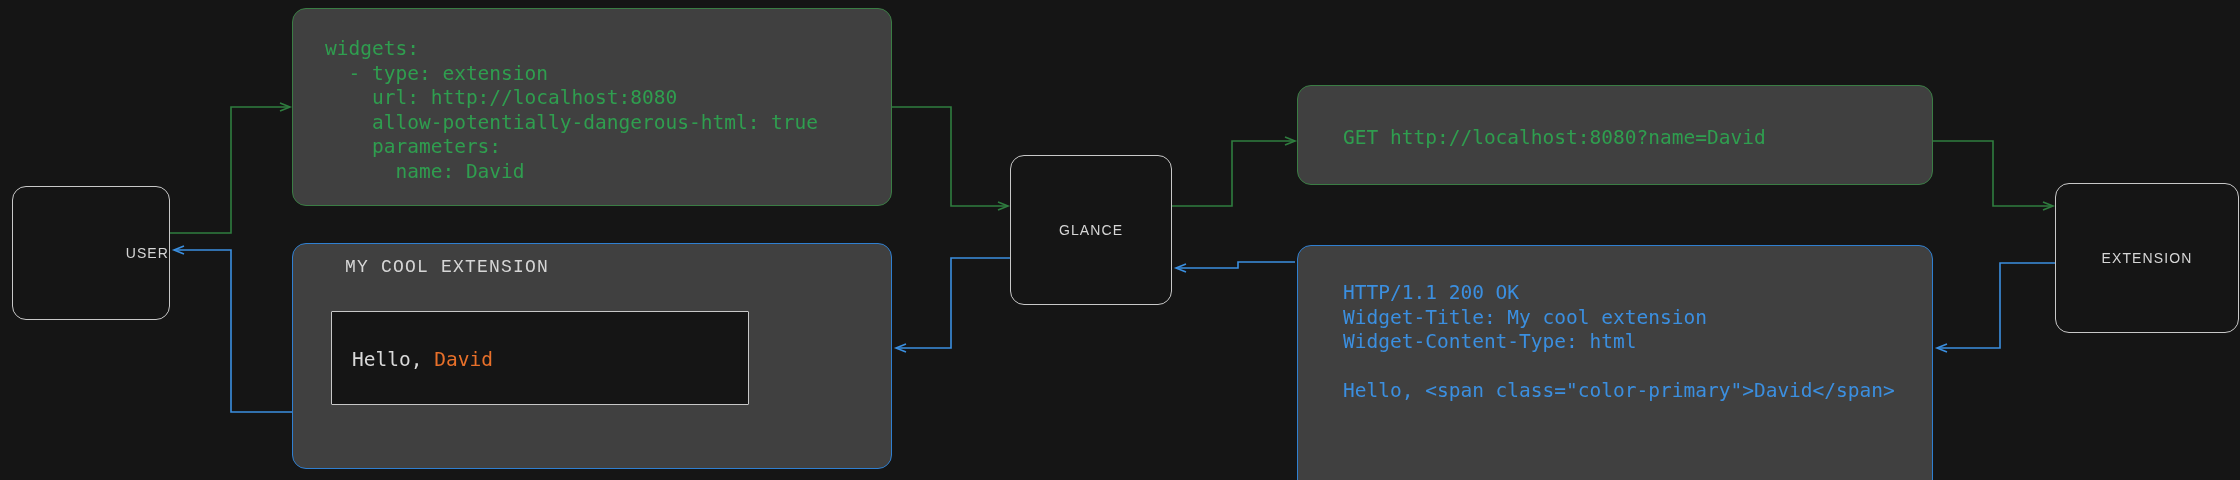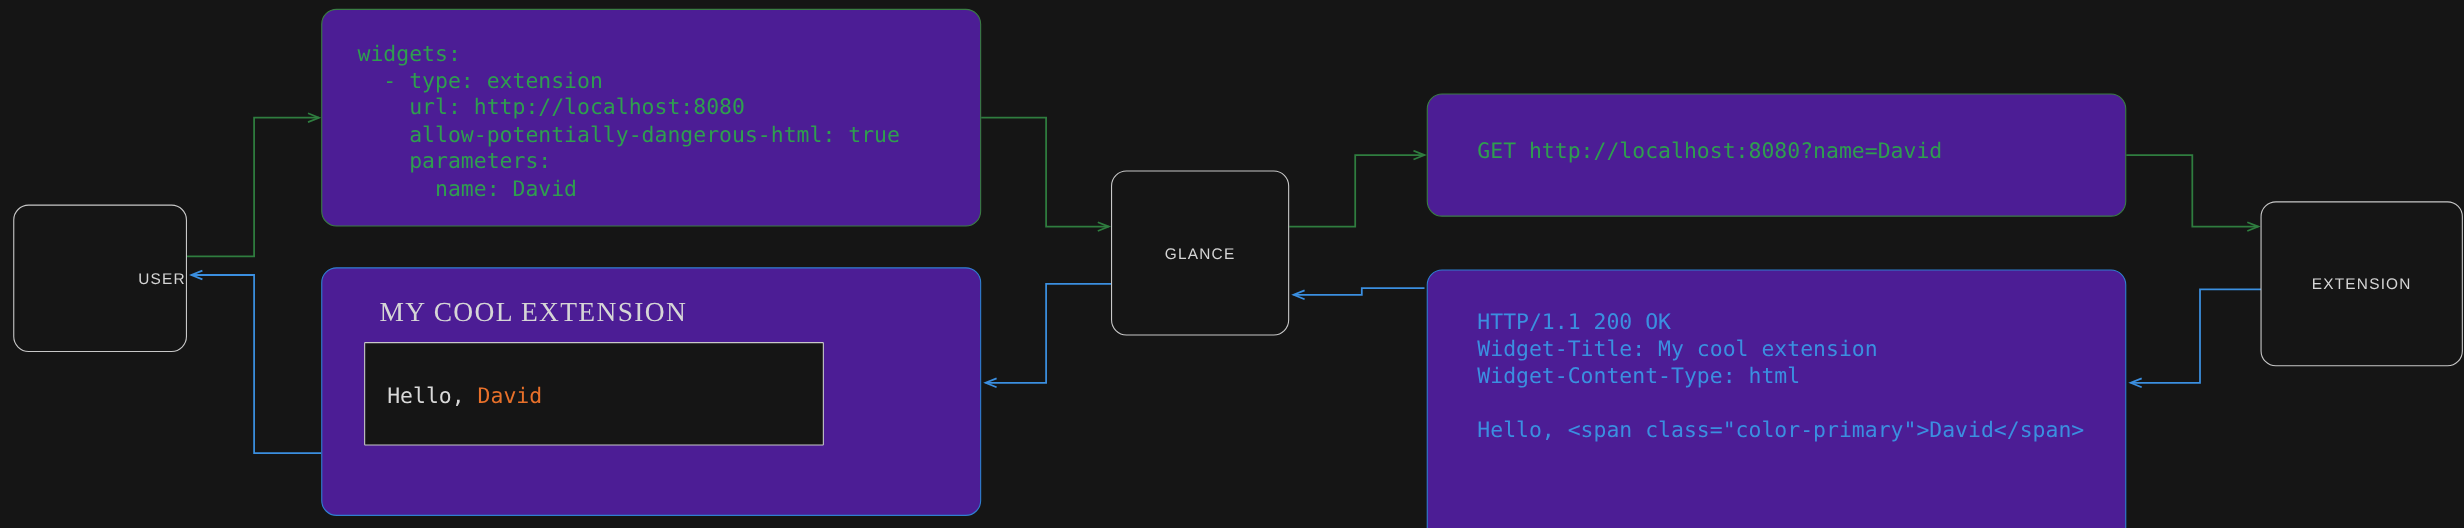--- a/index.html
+++ b/index.html
@@ -39,21 +39,21 @@
   .node-label {
     color: #d6d6d6;
     font-family: "Liberation Sans", sans-serif;
     font-size: 14px;
     letter-spacing: 1.1px;
   }
   .codebox {
     position: absolute;
     box-sizing: border-box;
     border-radius: 14px;
-    background: #4c1d95;
+    background: #404040;
     border-width: 1.6px;
     border-style: solid;
   }
   .codebox.green { border-color: #3a7d44; }
   .codebox.blue  { border-color: #2f7fd0; }
   .code {
     margin: 0;
     white-space: pre;
     font-family: "DejaVu Sans Mono", monospace;
     font-size: 19.5px;
@@ -61,35 +61,35 @@
     letter-spacing: 0px;
   }
   .code.green { color: #2f9e4f; }
   .code.blue  { color: #3b8fe0; }
 
   
   #yaml-box { left: 292px; top: 8px; width: 600px; height: 198px; }
   #yaml-code { position: absolute; left: 32px; top: 28px; }
 
   
-  #get-box { left: 1297px; top: 85px; width: 636px; height: 112px; }
+  #get-box { left: 1297px; top: 85px; width: 636px; height: 100px; }
   #get-code { position: absolute; left: 45px; top: 40px; }
 
   
   #resp-box { left: 1297px; top: 245px; width: 636px; height: 264px; }
   #resp-code { position: absolute; left: 45px; top: 35px; }
 
   
   #widget-box { left: 292px; top: 243px; width: 600px; height: 226px; }
   #widget-title {
     position: absolute;
-    left: 52px; top: 27px;
+    left: 52px; top: 13px;
     color: #d6d6d6;
-    font-family: Liberation Serif, serif;
-    font-size: 25px;
+    font-family: Liberation Mono, monospace;
+    font-size: 18px;
     letter-spacing: 1.2px;
   }
   #widget-inner {
     position: absolute;
     left: 38px; top: 67px;
     width: 418px; height: 94px;
     box-sizing: border-box;
     border: 1.6px solid #c8c8c8;
     border-radius: 1px;
     background: #151515;

